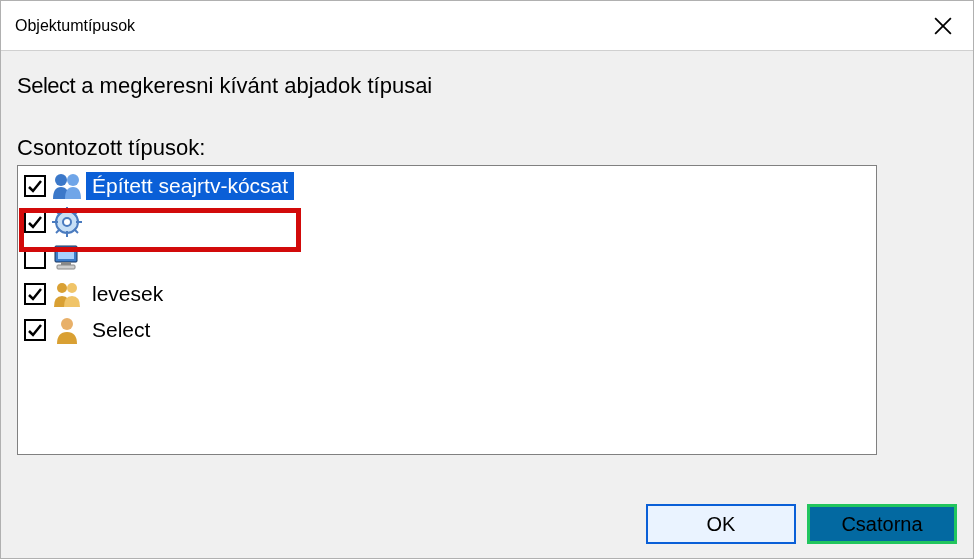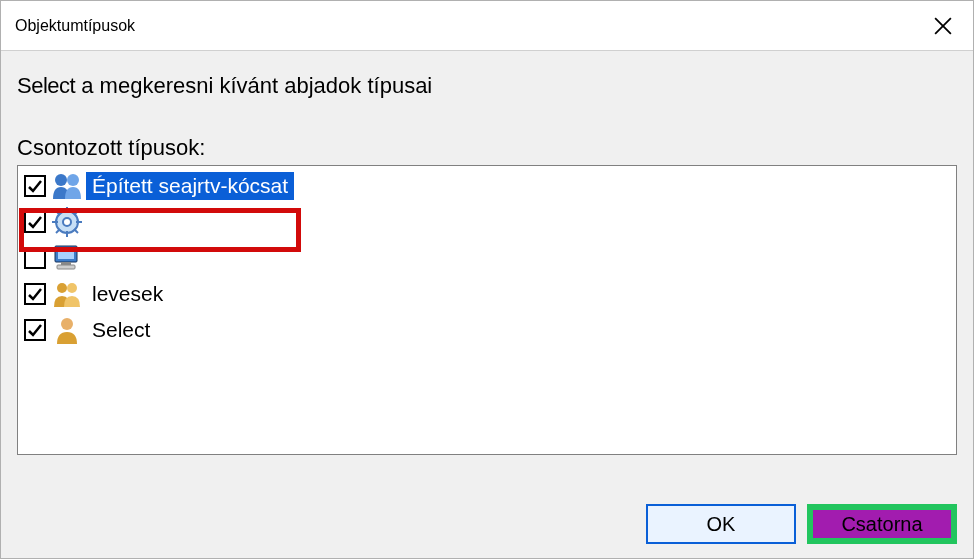--- a/index.html
+++ b/index.html
@@ -21,21 +21,21 @@
   .titlebar .close-btn {
     width: 52px; height: 42px; display: flex; align-items: center; justify-content: center;
     cursor: pointer;
   }
   .titlebar .close-btn svg { width: 18px; height: 18px; }
   .body { padding: 22px 16px 0 16px; }
   .prompt { font-size: 22px; color: #000; margin-bottom: 36px; }
   .prompt .select-word { letter-spacing: -0.5px; }
   .list-label { font-size: 22px; color: #000; margin-bottom: 4px; }
   .list-box {
-    width: 940px; height: 290px; background: #ffffff; border: 1px solid #808080;
+    width: 860px; height: 290px; background: #ffffff; border: 1px solid #808080;
     overflow: auto; padding: 2px 0;
   }
   .row {
     display: flex; align-items: center; height: 36px; padding-left: 6px; position: relative;
   }
   .row.selected .label-span { background: #0a5fd7; color: #ffffff; padding: 2px 6px; }
   .row .label-span { padding: 2px 6px; font-size: 21px; }
   .chk {
     width: 22px; height: 22px; border: 2px solid #000; background: #fff;
     margin-right: 2px; display: flex; align-items: center; justify-content: center;
@@ -46,22 +46,22 @@
   .icon { width: 34px; height: 32px; margin: 0 2px 0 2px; flex: 0 0 34px; display: flex; align-items: center; justify-content: center; }
   .icon svg { width: 32px; height: 30px; }
   .highlight-box {
     position: absolute; border: 5px solid #d20a0a; pointer-events: none;
     left: 18px; top: 207px; width: 282px; height: 44px;
   }
   .button-row {
     position: absolute; right: 16px; bottom: 14px; display: flex; gap: 11px;
   }
   .btn {
-    width: 150px; height: 40px; font-size: 20px; background: #a21caf;
-    border: 6px solid #22c55e; display: flex; align-items: center; justify-content: center;
+    width: 150px; height: 40px; font-size: 20px; background: #0369a1;
+    border: 3px solid #22c55e; display: flex; align-items: center; justify-content: center;
     cursor: pointer;
   }
   .btn.default { border: 2px solid #0a5fd7; background: #eaf3ff; }
 </style>
 </head>
 <body>
 
 <div class="window">
 
   <div class="titlebar">

